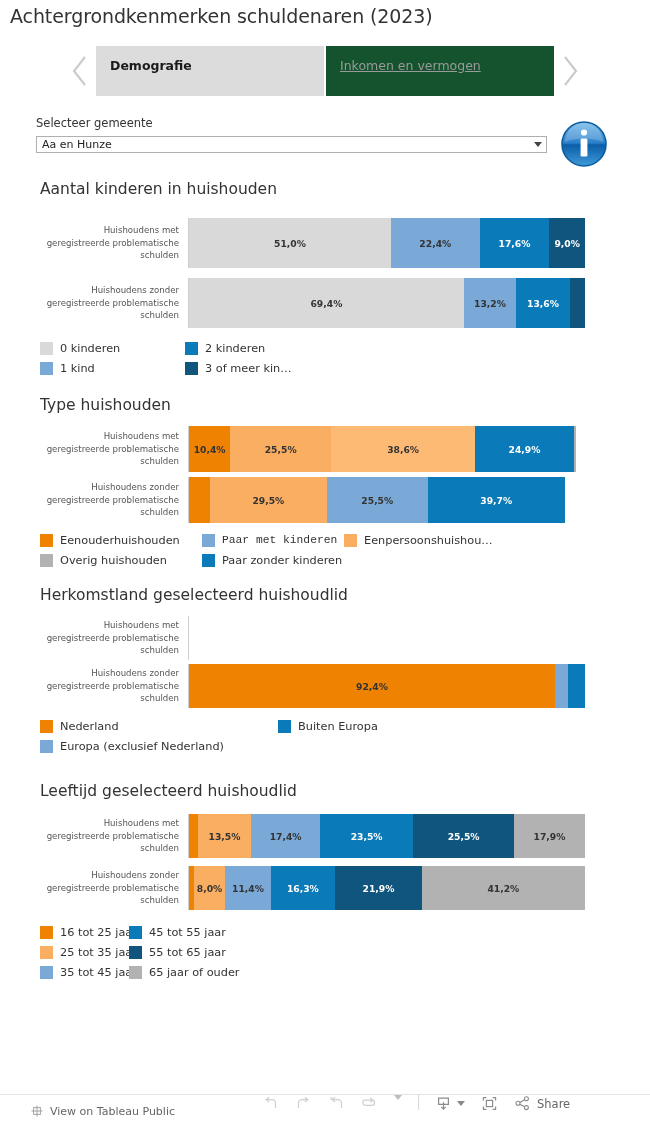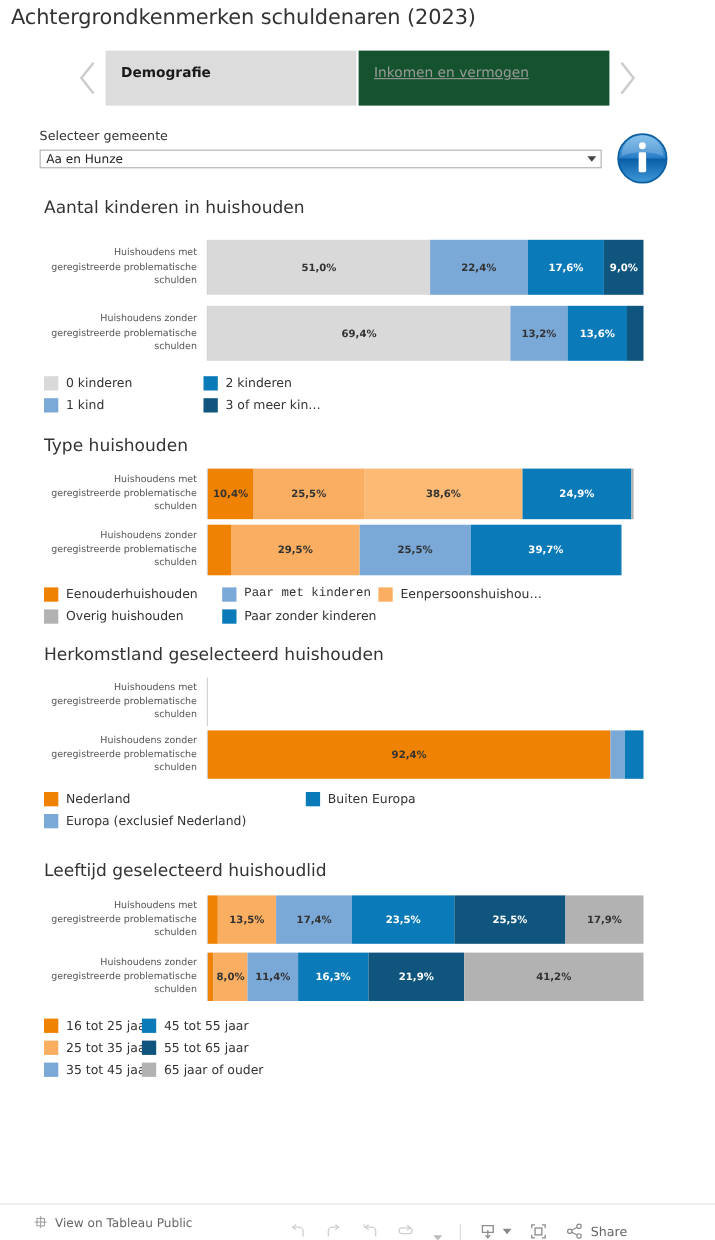--- a/index.html
+++ b/index.html
@@ -206,21 +206,21 @@
     margin-left: 30px;
     font-size: 11px;
     color: #666666;
     cursor: pointer;
   }
   .footer-left .tabicon { margin-right: 6px; display:block; }
   .footer-tools {
     position: absolute;
     left: 262px; top: 0; height: 33px;
     display: flex;
-    align-items: flex-end;
+    align-items: flex-start;
     gap: 16px;
   }
   .ftool {
     display: flex; align-items: center;
     cursor: pointer;
     color: #cfcfcf;
   }
   .ftool.dark { color: #888888; }
   .divider {
     width: 1px; height: 15px;
@@ -391,21 +391,21 @@
             <span class="swatch" style="background: rgb(178, 178, 178);"></span>
             <span>Overig huishouden</span>
           </div>
           <div class="legend-item" style="width: 162px;">
             <span class="swatch" style="background: rgb(11, 122, 184);"></span>
             <span>Paar zonder kinderen</span>
           </div>
         </div>
       </div>
       <div class="section" style="top: 586px;">
-        <div class="section-title">Herkomstland geselecteerd huishouden</div>
+        <div class="section-title">Herkomstland geselecteerd huishoudlid</div>
         <div class="row" style="top: 30px; height: 44px;">
           <div class="row-label">
             <span>Huishoudens met</span>
             <span>geregistreerde problematische</span>
             <span>schulden</span>
           </div>
           <div class="axis-line" style="height: 44px;"></div>
         </div>
         <div class="row" style="top: 78px; height: 44px;">
           <div class="row-label">

